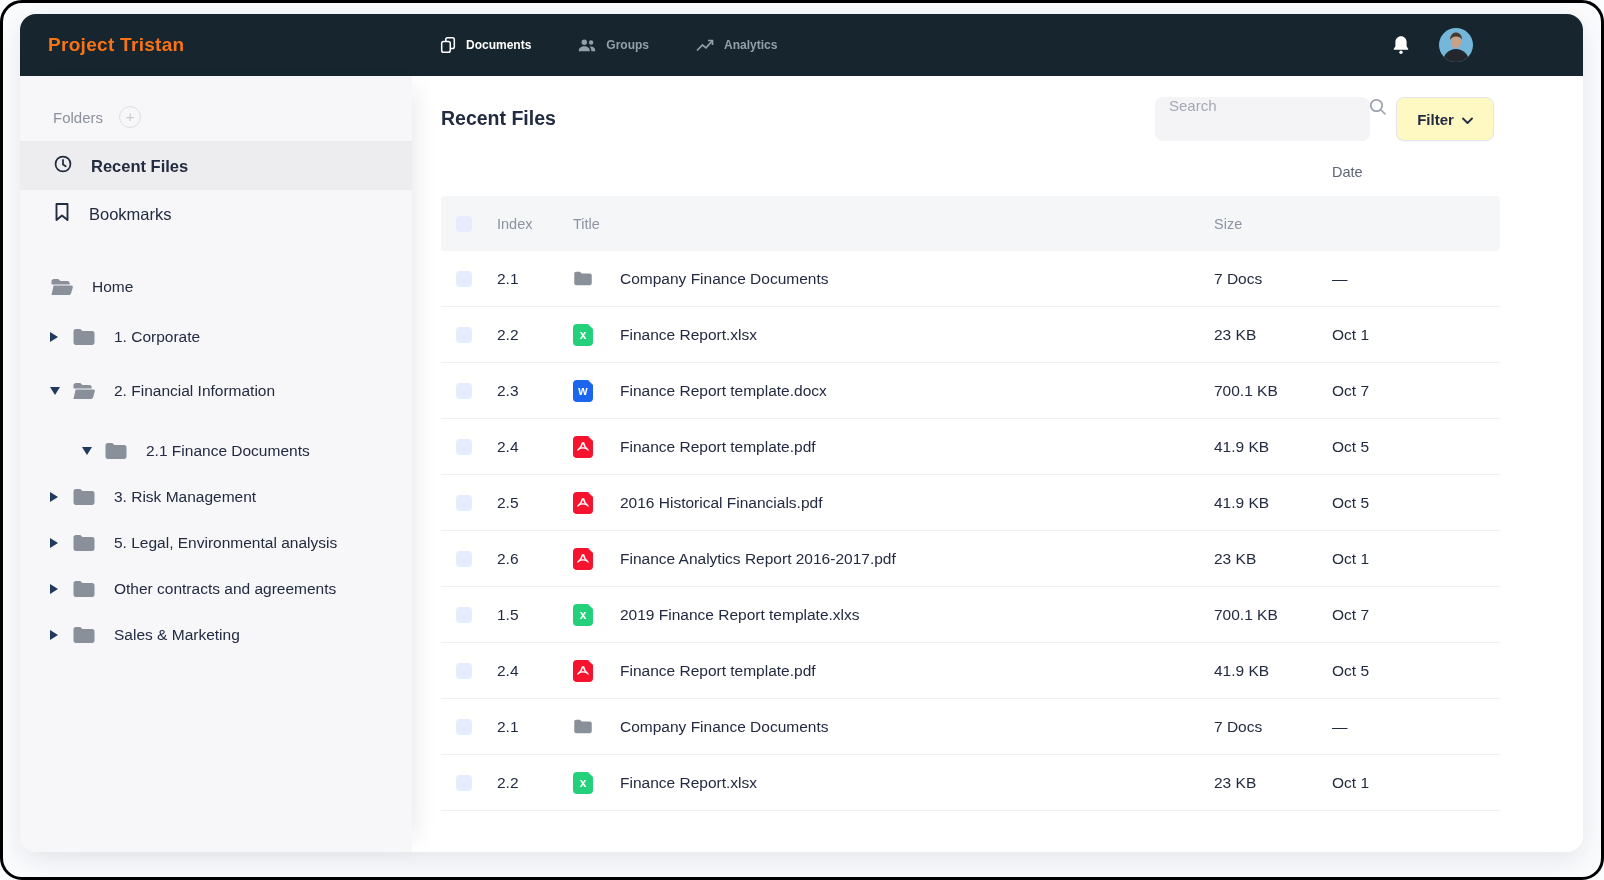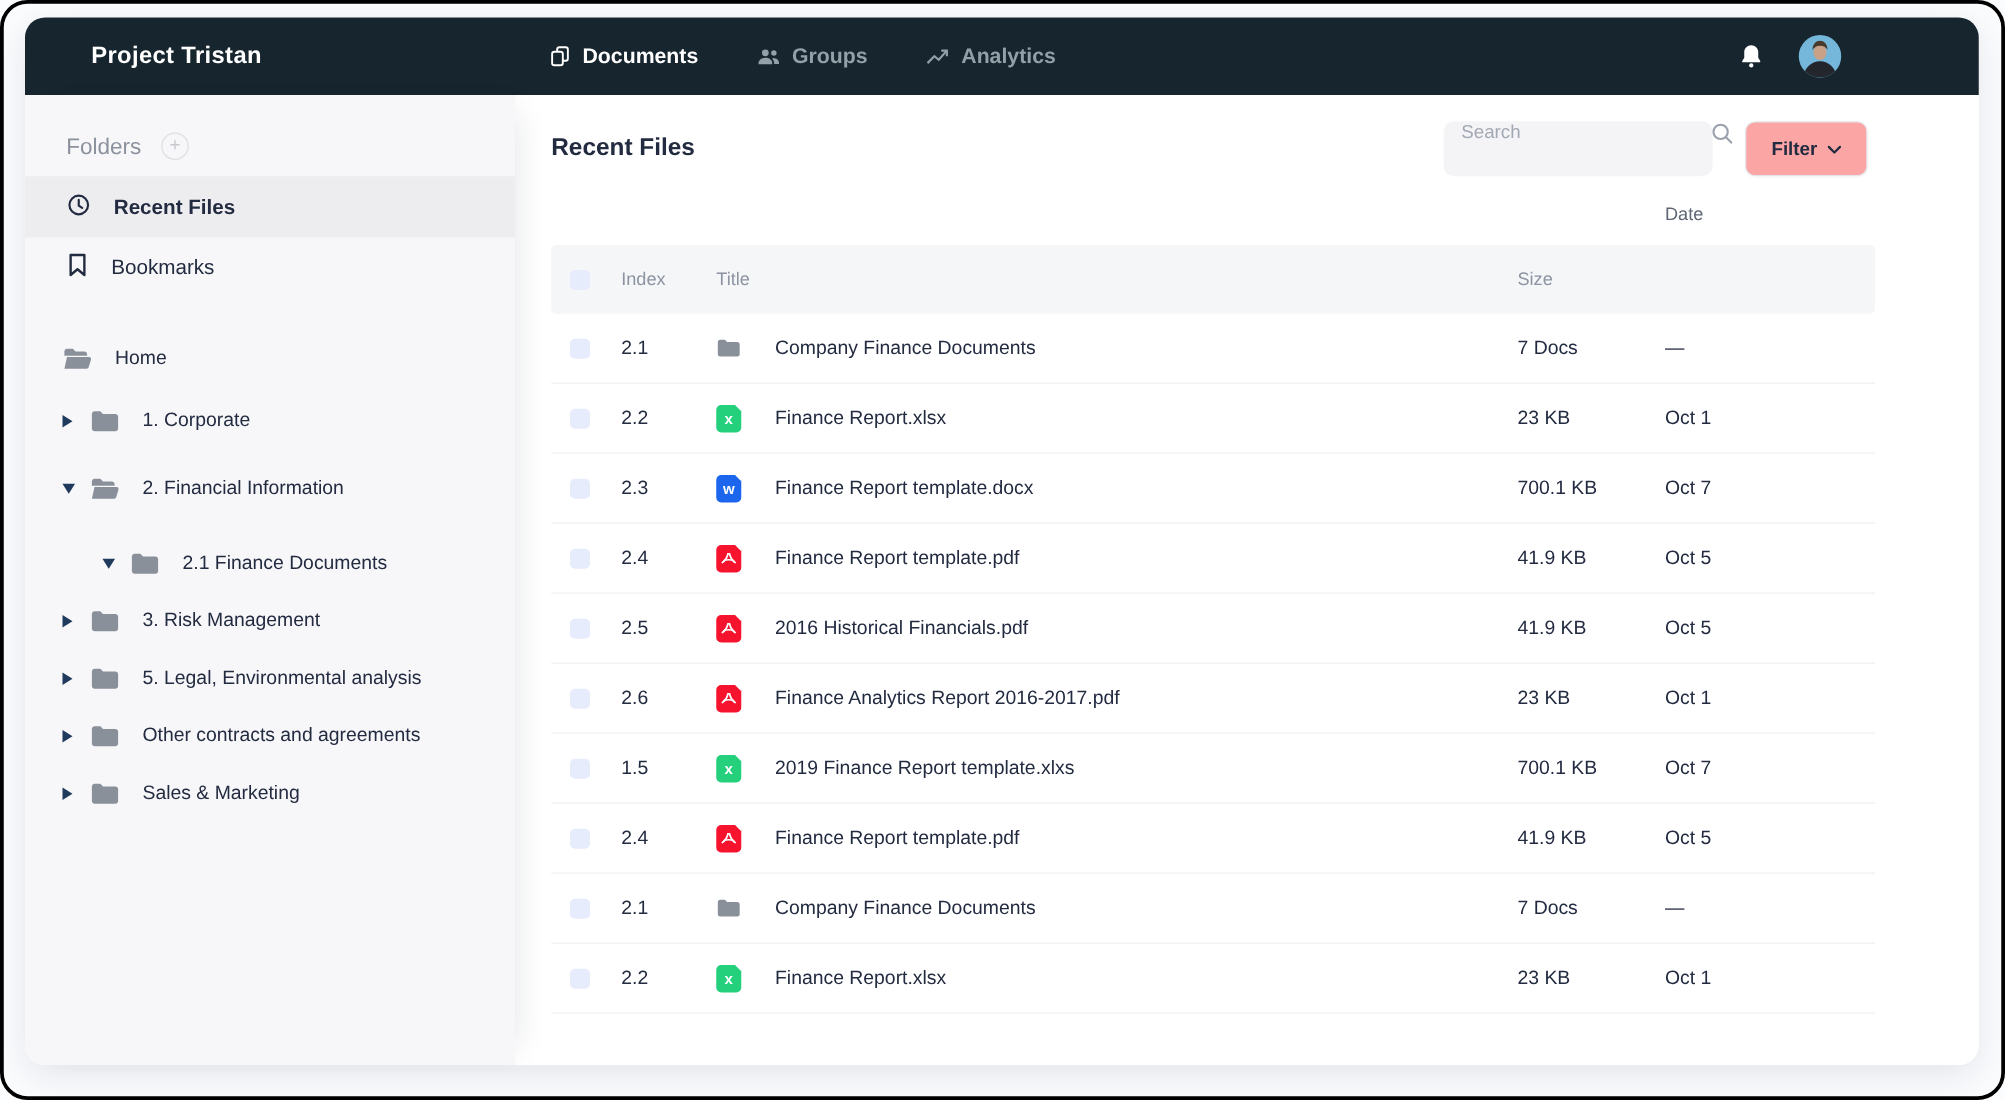--- a/index.html
+++ b/index.html
@@ -8,39 +8,39 @@
 
   .frame { position:absolute; inset:0; border:3px solid #000; border-radius:22px;
     pointer-events:none; z-index:999; }
 
   .app { position:absolute; left:20px; top:14px; width:1563px; height:838px;
     border-radius:16px; background:#fff; box-shadow:0 8px 28px rgba(20,30,50,.10); }
 
   
   .topnav { position:relative; height:62px; background:#16252e; border-radius:16px 16px 0 0;
     display:flex; align-items:center; }
-  .brand { margin-left:53px; font-size:19px; font-weight:700; color:#ffffff; letter-spacing:.3px; }
+  .brand { margin-left:28px; font-size:19px; font-weight:700; color:#f97316; letter-spacing:.3px; }
   .nav-items { position:absolute; left:419px; top:0; height:62px; display:flex; align-items:center; gap:46px; }
-  .nav-item { display:flex; align-items:center; gap:9px; font-size:17px; font-weight:600;
+  .nav-item { display:flex; align-items:center; gap:9px; font-size:12px; font-weight:600;
     color:#93a0a8; cursor:pointer; }
   .nav-item.active { color:#fff; }
   .nav-item svg { display:block; }
   .nav-right { position:absolute; right:110px; top:0; height:62px; display:flex; align-items:center; gap:26px; }
   .bell { width:24px; height:24px; cursor:pointer; }
   .avatar { width:34px; height:34px; border-radius:50%; background:#74b7da; overflow:hidden;
     cursor:pointer; position:relative; }
   .avatar svg { display:block; }
 
   
   .appbody { position:absolute; top:62px; left:0; right:0; bottom:0; display:flex; }
 
   .sidebar { width:392px; background:#f7f7f9; border-radius:0 0 0 16px; position:relative;
     box-shadow:14px 0 26px -14px rgba(25,35,60,.12); z-index:2; }
   .folders-row { display:flex; align-items:center; gap:16px; padding:30px 0 13px 33px; }
-  .folders-label { font-size:18px; color:#8b919d; }
+  .folders-label { font-size:15px; color:#8b919d; }
   .plus-btn { width:22px; height:22px; border:1.5px solid #dddfe3; border-radius:50%;
     color:#c6c9cf; font-size:15px; line-height:19px; text-align:center; cursor:pointer; }
   .sb-divider { height:1px; background:#ebebee; }
   .shortcut { height:48px; display:flex; align-items:center; gap:18px; padding-left:33px;
     font-size:16.5px; color:#232b41; cursor:pointer; }
   .shortcut.active { background:#ededf0; font-weight:700; }
   .shortcut svg { flex:0 0 auto; }
 
   .tree { margin-top:26px; display:flex; flex-direction:column; }
   .tree-item { min-height:46px; display:flex; align-items:center; padding-left:30px;
@@ -61,21 +61,21 @@
   
   .content { flex:1; position:relative; background:#fff; border-radius:0 0 16px 0; }
   .page-title { position:absolute; left:29px; top:31px; font-size:19.5px; font-weight:700; color:#232b41; }
 
   .search-box { position:absolute; left:743px; top:21px; width:215px; height:44px;
     background:#f4f4f6; border-radius:8px; display:flex; align-items:flex-start; padding:0 14px; }
   .search-box input { flex:1; border:none; outline:none; background:transparent;
     font-family:inherit; font-size:15px; color:#232b41; }
   .search-box input::placeholder { color:#a3a9b4; }
 
-  .filter-btn { position:absolute; left:984px; top:21px; width:98px; height:44px; background:#fca5a5;
+  .filter-btn { position:absolute; left:984px; top:21px; width:98px; height:44px; background:#fef9c3;
     border:1px solid #e3e5ea; border-radius:8px; font-family:inherit; font-weight:700; font-size:15px;
     color:#232b41; display:flex; align-items:center; justify-content:center; gap:8px; cursor:pointer;
     box-shadow:0 1px 2px rgba(0,0,0,.03); }
 
   .date-float { position:absolute; left:920px; top:88px; font-size:14.5px; color:#5e6675; }
 
   .table { position:absolute; left:29px; top:120px; width:1059px; }
   .thead { height:55px; background:#f5f6f8; border-radius:4px; display:flex; align-items:center;
     font-size:14.5px; color:#8c93a1; }
   .row { height:56px; display:flex; align-items:center; border-bottom:1px solid #eef0f3;

